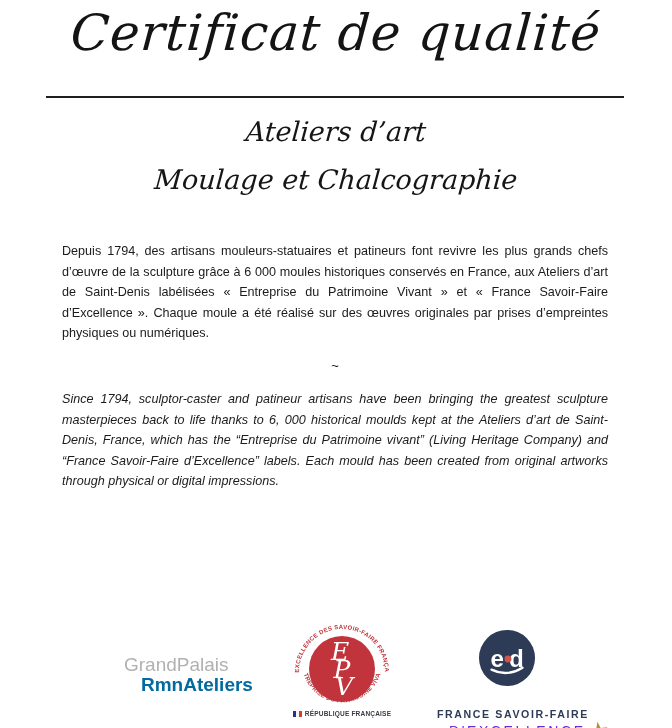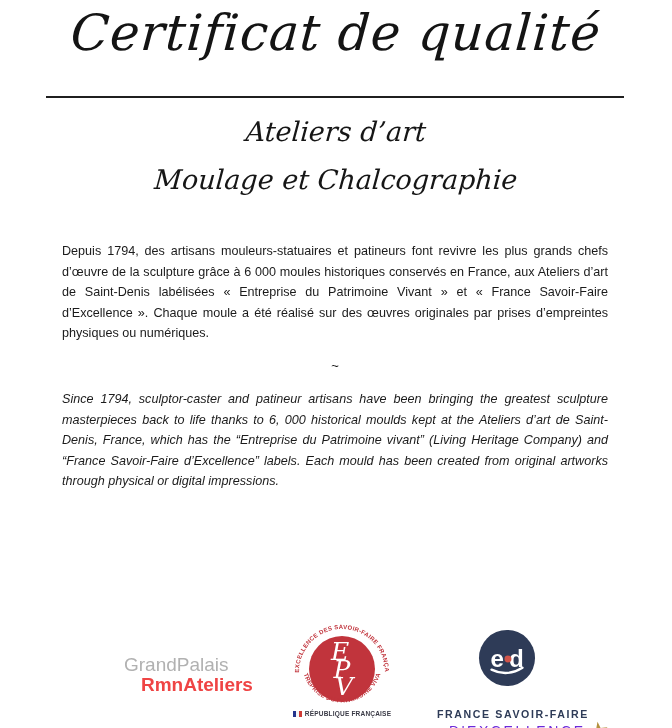--- a/index.html
+++ b/index.html
@@ -62,21 +62,21 @@
     color: #111;
   }
 
   
   .logo-grandpalais {
     position: absolute; left: 124px; top: 655px;
     font-family: "Liberation Sans", sans-serif;
     line-height: 1;
   }
   .gp-line1 { color: #b1b1b1; font-size: 19px; font-weight: 500; letter-spacing: 0; }
-  .gp-line2 { color: #ef4444; font-size: 19px; font-weight: 700; margin-left: 17px; margin-top: 1px; }
+  .gp-line2 { color: #0369a1; font-size: 19px; font-weight: 700; margin-left: 17px; margin-top: 1px; }
 
   .logo-epv { position: absolute; left: 294px; top: 620px; width: 96px; }
   .epv-arc { font-family: "Liberation Sans", sans-serif; font-weight: 700; }
   .epv-letters { font-family: "DejaVu Serif", serif; font-style: italic; }
   .epv-caption {
     position: absolute; left: 294px; top: 710px; width: 96px;
     display: flex; align-items: center; justify-content: center; gap: 3px;
   }
   .rf-flag { display: flex; height: 6px; }
   .rf-flag span { display: block; width: 3px; height: 6px; }

